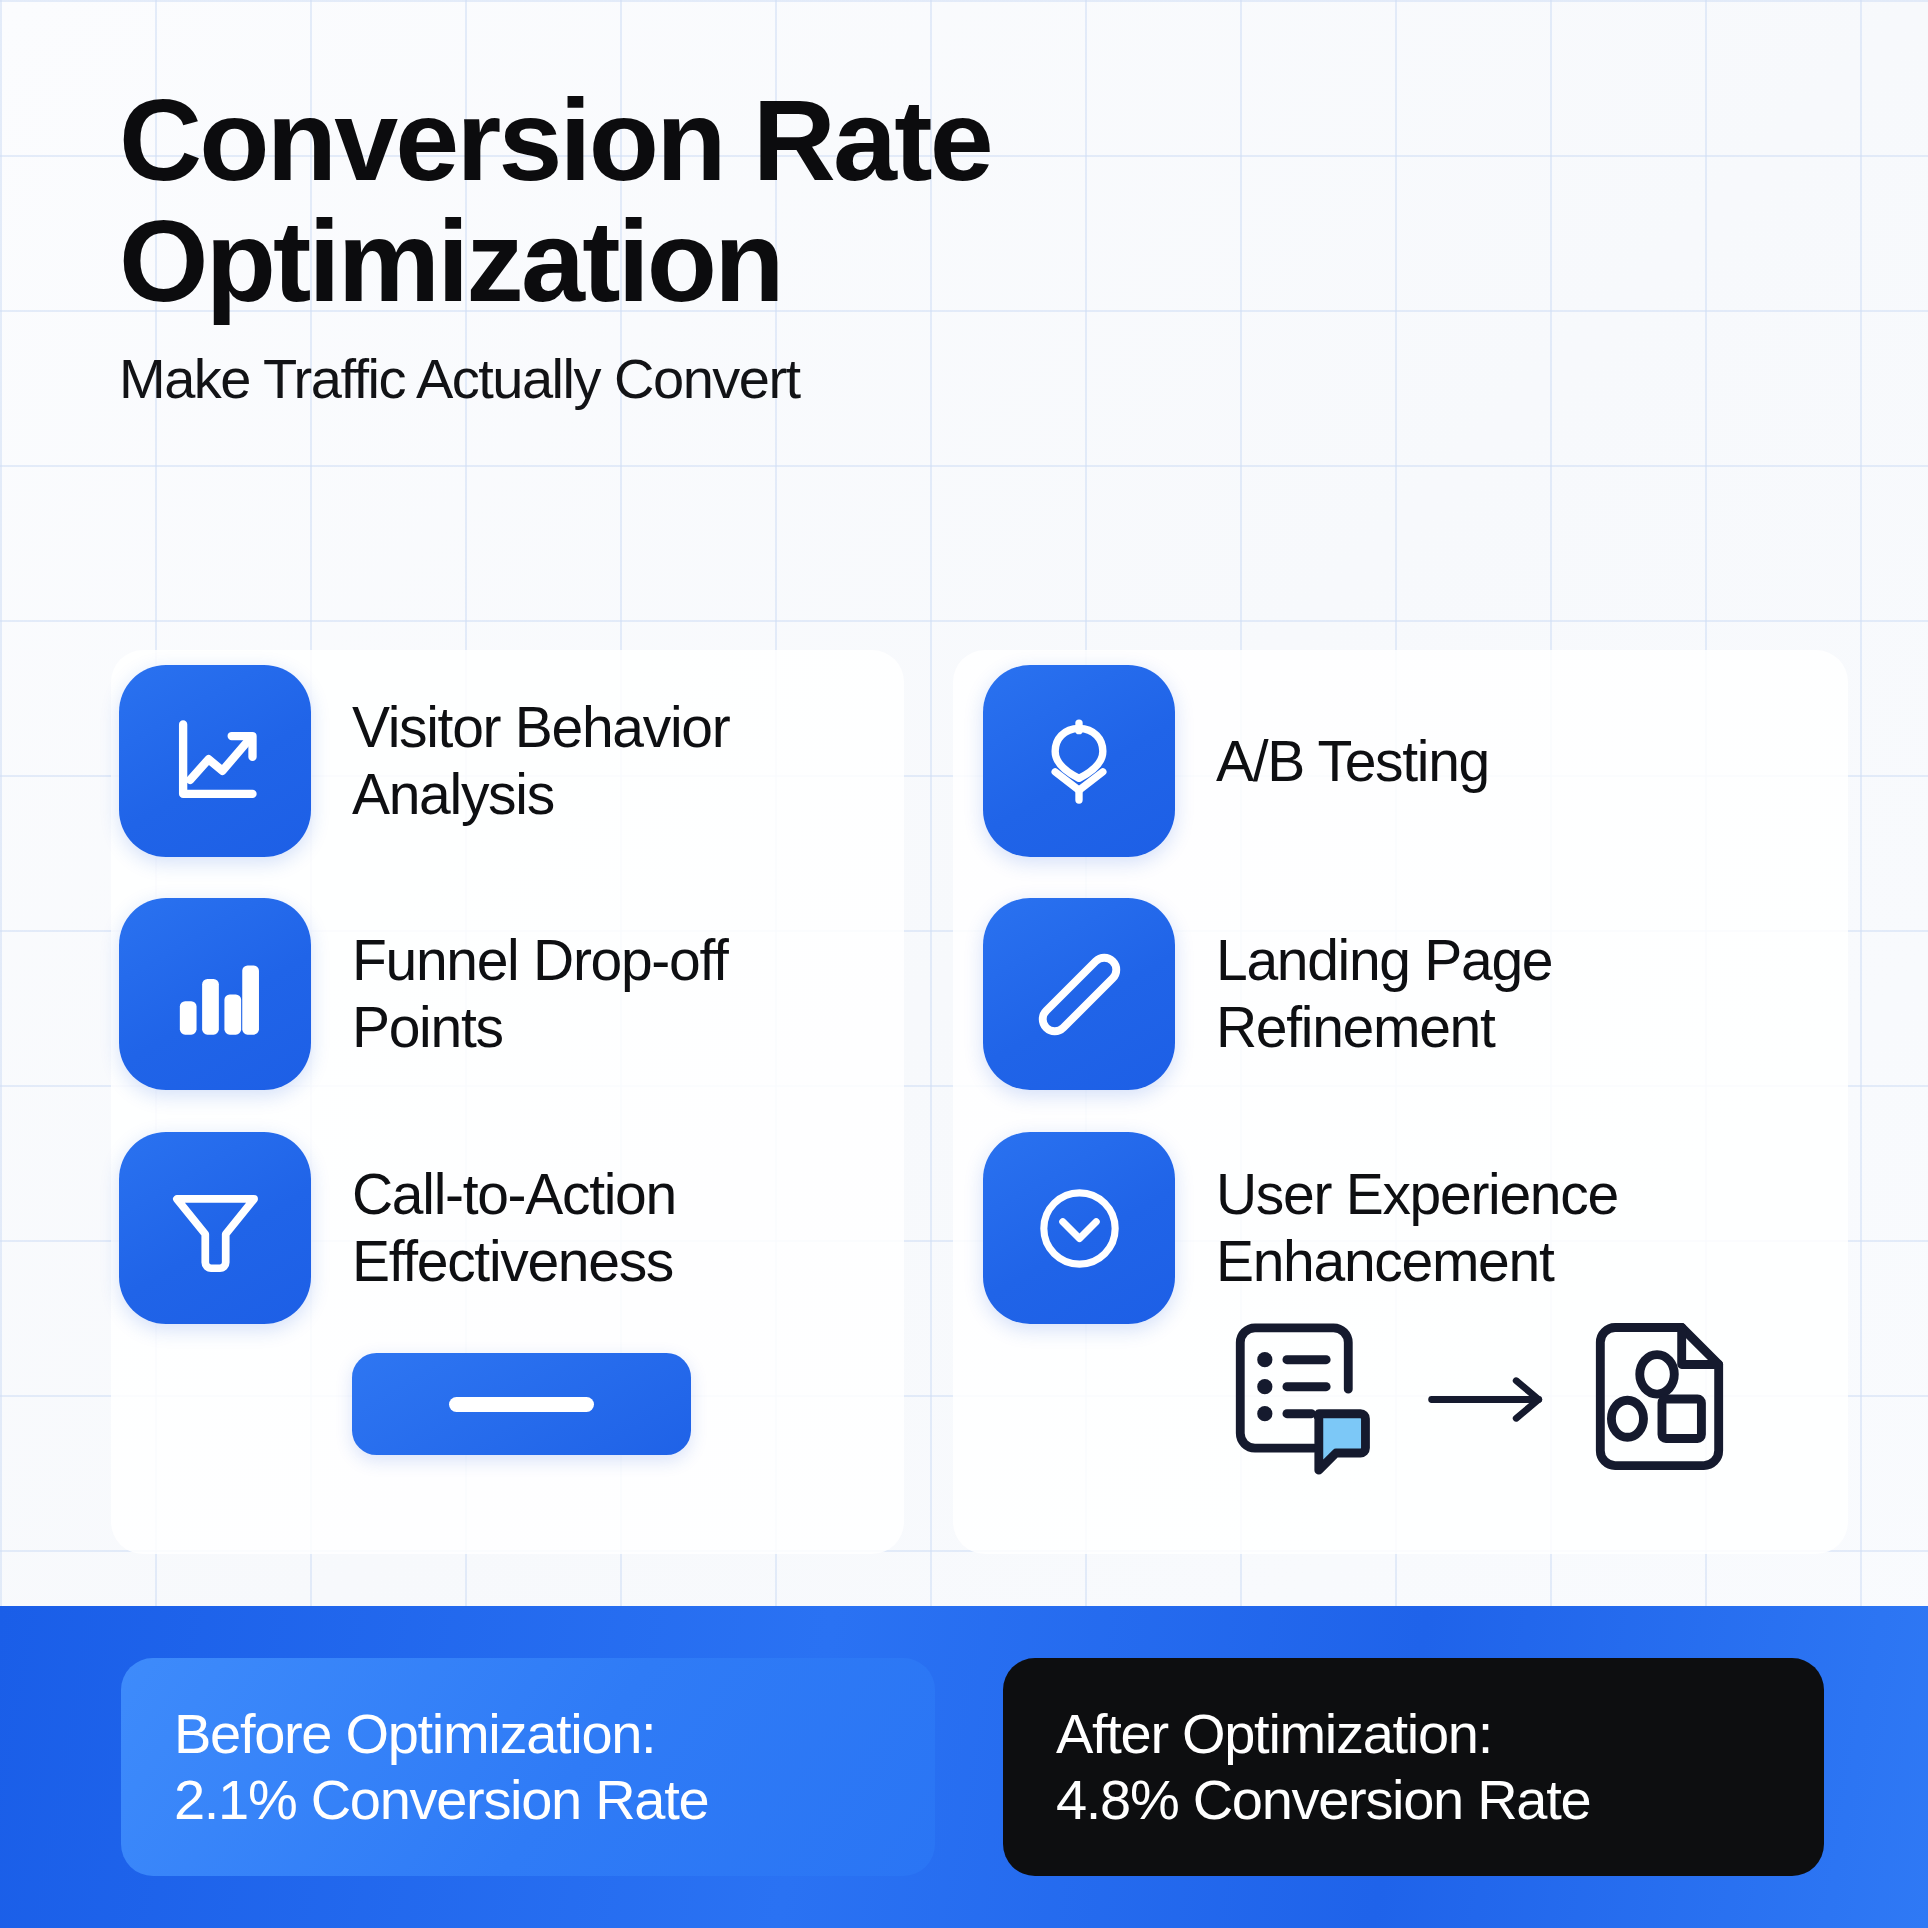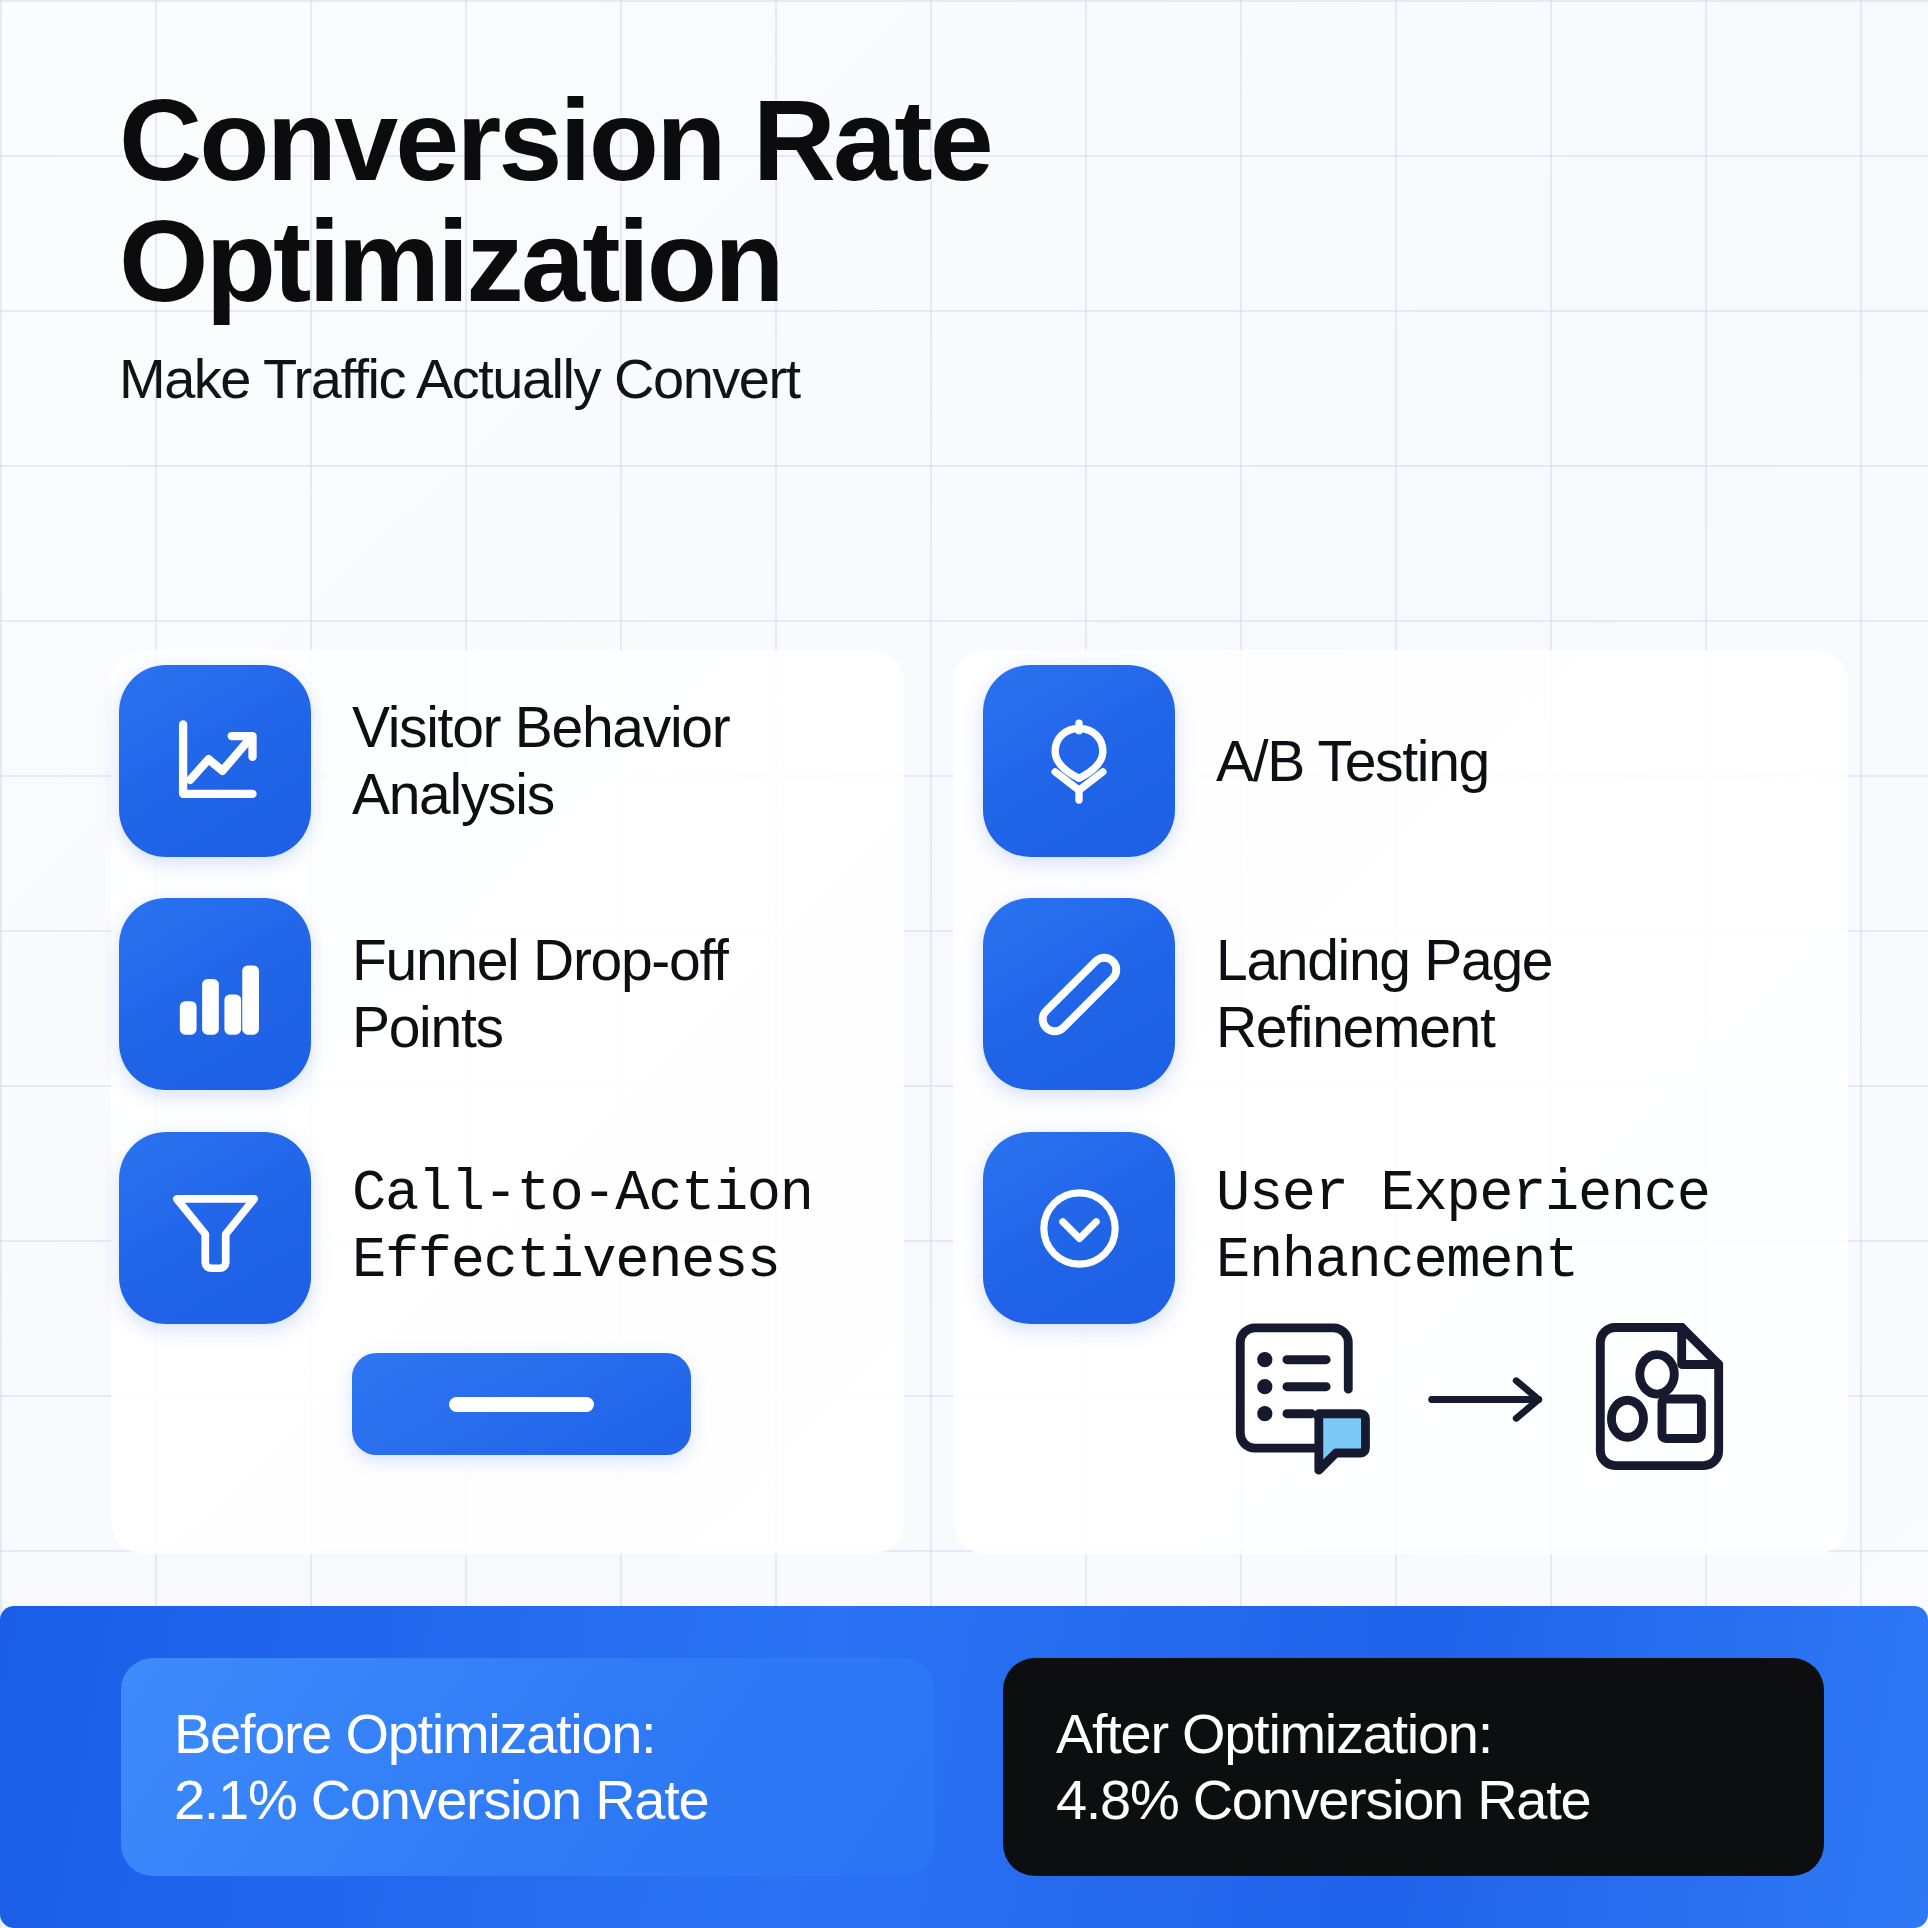--- a/index.html
+++ b/index.html
@@ -70,21 +70,21 @@
     position: absolute;
     display: flex;
     align-items: center;
     gap: 41px;
   }
   .col-left  { left: 119px;  width: 772px; }
   .col-right { left: 983px; width: 847px; }
 
   .row-1 { top: 665px; }
   .row-2 { top: 898px; }
-  .row-3 { top: 1132px; font-family: Liberation Mono, monospace; }
+  .row-3 { top: 1132px; }
 
   .tile {
     flex: 0 0 auto;
     width: 192px;
     height: 192px;
     border-radius: 47px;
     background: linear-gradient(150deg, #2a72f0 0%, #2064e8 55%, #1d5fe6 100%);
     display: flex;
     align-items: center;
     justify-content: center;
@@ -139,21 +139,20 @@
     position: absolute;
     left: 0;
     top: 1606px;
     width: 1928px;
     height: 322px;
     background: linear-gradient(100deg, #1a5ee8 0%, #2a72f3 42%, #1f63ea 72%, #2f79f5 100%);
     display: flex;
     align-items: center;
     gap: 68px;
     padding: 0 121px;
-    border-radius: 14px;
   }
   .stat-card {
     flex: 0 0 auto;
     height: 218px;
     border-radius: 32px;
     display: flex;
     flex-direction: column;
     justify-content: center;
     padding: 0 53px;
   }

